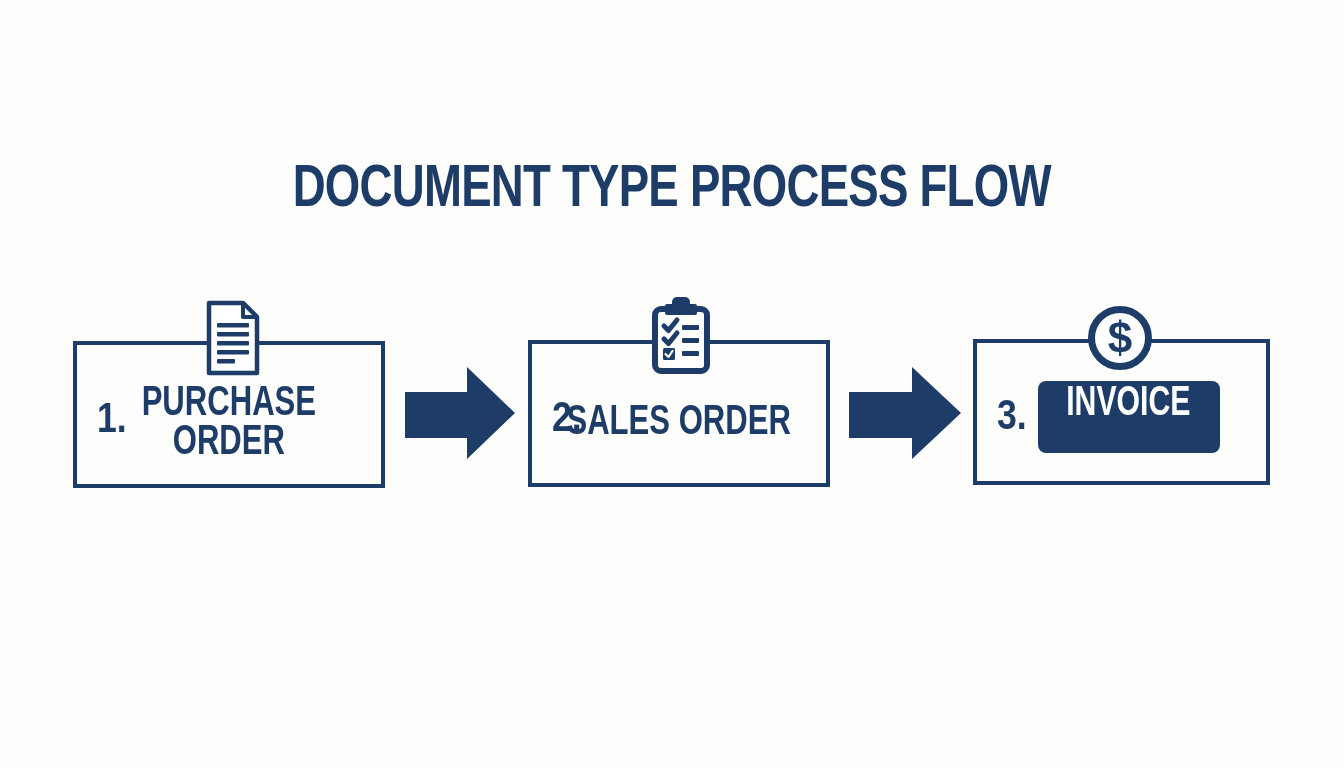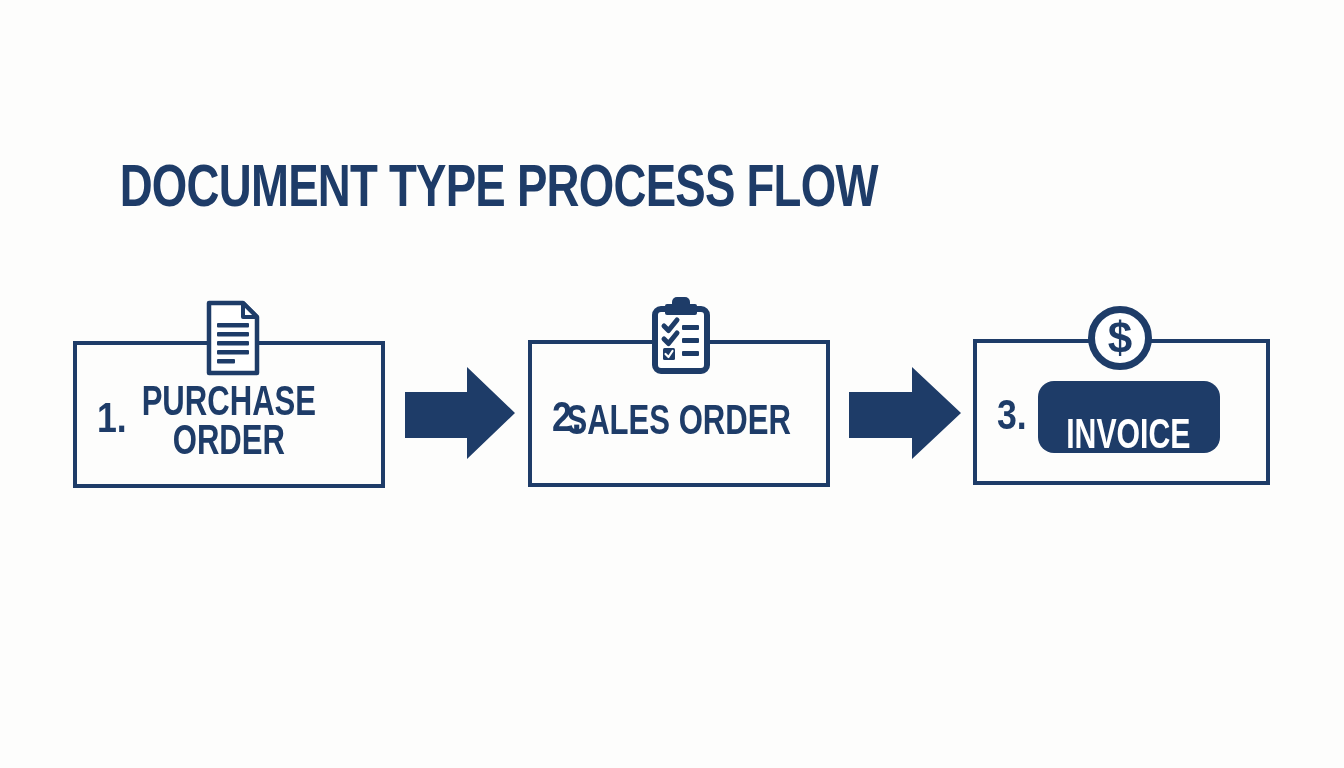--- a/index.html
+++ b/index.html
@@ -11,21 +11,21 @@
   html,body{width:1344px;height:768px;overflow:hidden;}
   body{
     background:var(--background);
     font-family:"Liberation Sans", sans-serif;
   }
   .canvas{position:relative;width:1344px;height:768px;background:var(--background);}
 
   
   .title{
     position:absolute;top:156px;left:0;width:1344px;height:60px;
-    line-height:60px;white-space:nowrap;
+    text-align:center;line-height:60px;white-space:nowrap;
   }
   .title .condense{
     display:inline-block;
     font-size:60px;font-weight:bold;color:var(--navy);
     letter-spacing:-1px;
     transform:scaleX(0.76);transform-origin:center;
   }
 
   
   .step{
@@ -44,23 +44,23 @@
     font-size:42px;font-weight:bold;color:var(--navy);
   }
   .step-label{
     font-size:42px;font-weight:bold;color:var(--navy);
     transform:scaleX(0.74);transform-origin:center;
     text-align:center;line-height:39px;white-space:nowrap;
   }
   .two-line{display:flex;flex-direction:column;}
 
   .badge{
-    width:182px;height:72px;border-radius:16px;
+    width:182px;height:72px;border-radius:8px;
     background:var(--navy);
-    display:flex;align-items:flex-end;justify-content:center;
+    display:flex;align-items:flex-start;justify-content:center;
     margin-left:14px;
   }
   .badge .step-label{color:var(--badge-text);transform:scaleX(0.72);}
 
   
   .icon-float{position:absolute;z-index:3;}
   .icon-doc{left:202px;top:300px;}
   .icon-clip{left:651px;top:297px;}
   .icon-dollar{left:1087px;top:305px;}
 

